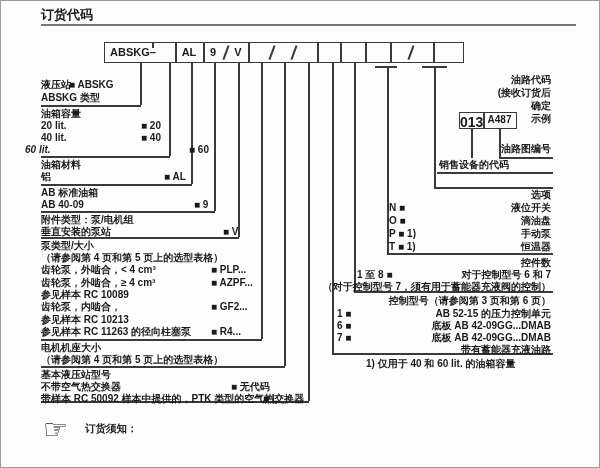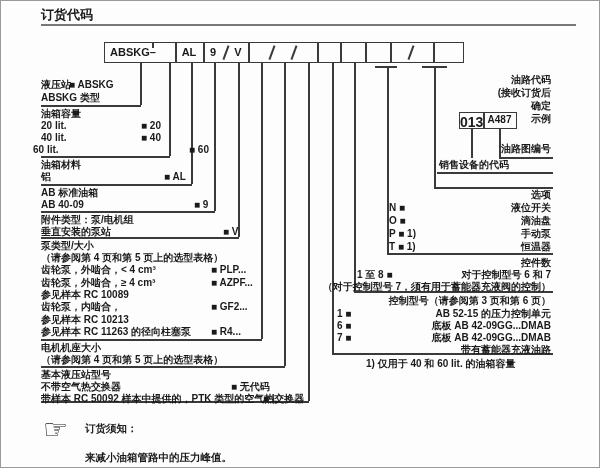--- a/index.html
+++ b/index.html
@@ -79,21 +79,21 @@
 
   <div class="t" style="left:40px; top:78px;">液压站</div>
   <div class="t" style="left:68px; top:78px;">■ ABSKG</div>
   <div class="t" style="left:40px; top:91px;">ABSKG 类型</div>
 
   <div class="t" style="left:40px; top:107px;">油箱容量</div>
   <div class="t" style="left:40px; top:119px;">20 lit.</div>
   <div class="t" style="left:140px; top:119px;">■ 20</div>
   <div class="t" style="left:40px; top:131px;">40 lit.</div>
   <div class="t" style="left:140px; top:131px;">■ 40</div>
-  <div class="t" style="left:32px; top:143px;">60 lit.</div>
+  <div class="t" style="left:24px; top:143px;font-style:italic;">60 lit.</div>
   <div class="t" style="left:140px; top:143px;padding-left:48px;">■ 60</div>
 
   <div class="t" style="left:40px; top:158px;">油箱材料</div>
   <div class="t" style="left:40px; top:170px;">铝</div>
   <div class="t" style="left:163px; top:170px;">■ AL</div>
 
   <div class="t" style="left:40px; top:186px;">AB 标准油箱</div>
   <div class="t" style="left:40px; top:198px;">AB 40-09</div>
   <div class="t" style="left:193px; top:198px;">■ 9</div>
 
@@ -161,15 +161,14 @@
   <div class="t" style="left:336px; top:319px;">6 ■</div>
   <div class="t tr" style="right:48px; top:319px;">底板 AB 42-09GG...DMAB</div>
   <div class="t" style="left:336px; top:331px;">7 ■</div>
   <div class="t tr" style="right:48px; top:331px;">底板 AB 42-09GG...DMAB</div>
   <div class="t tr" style="right:48px; top:343px;">带有蓄能器充液油路</div>
 
   <div class="t" style="left:365px; top:357px;">1) 仅用于 40 和 60 lit. 的油箱容量</div>
 
   <div class="hand" style="left:42px; top:415px;">☞</div>
   <div class="t" style="left:84px; top:421px; font-size:10.5px;">订货须知：</div>
-  <div class="t" style="left:84px; top:450px; font-size:10.5px;">来减小油箱管路中的压力峰值。</div>
 
 </div>
 
 </body></html>

